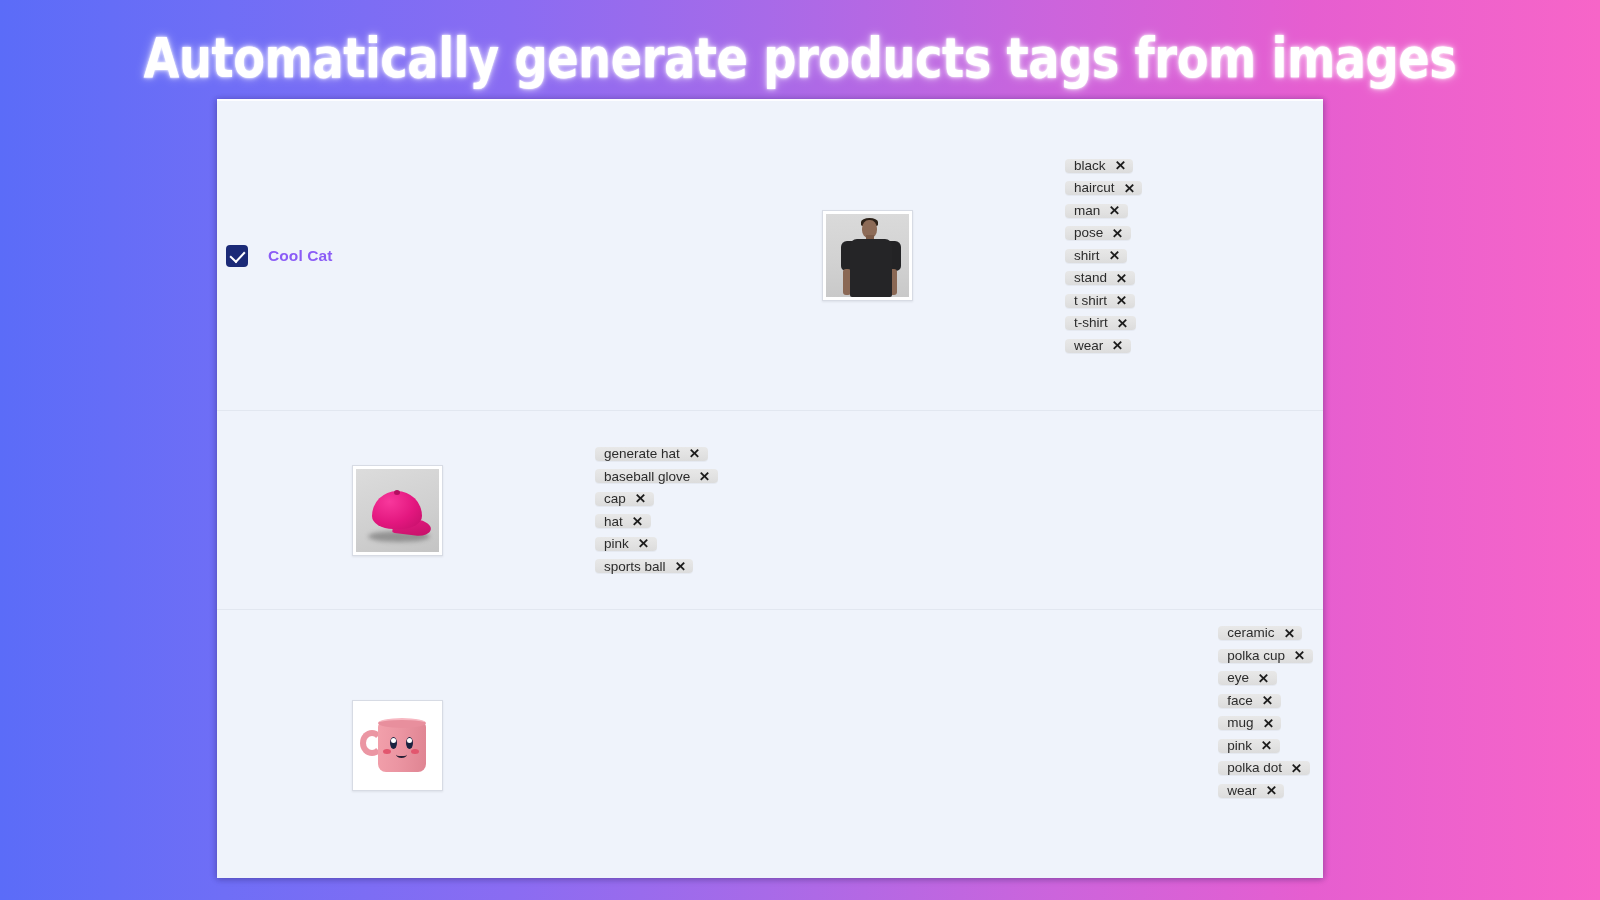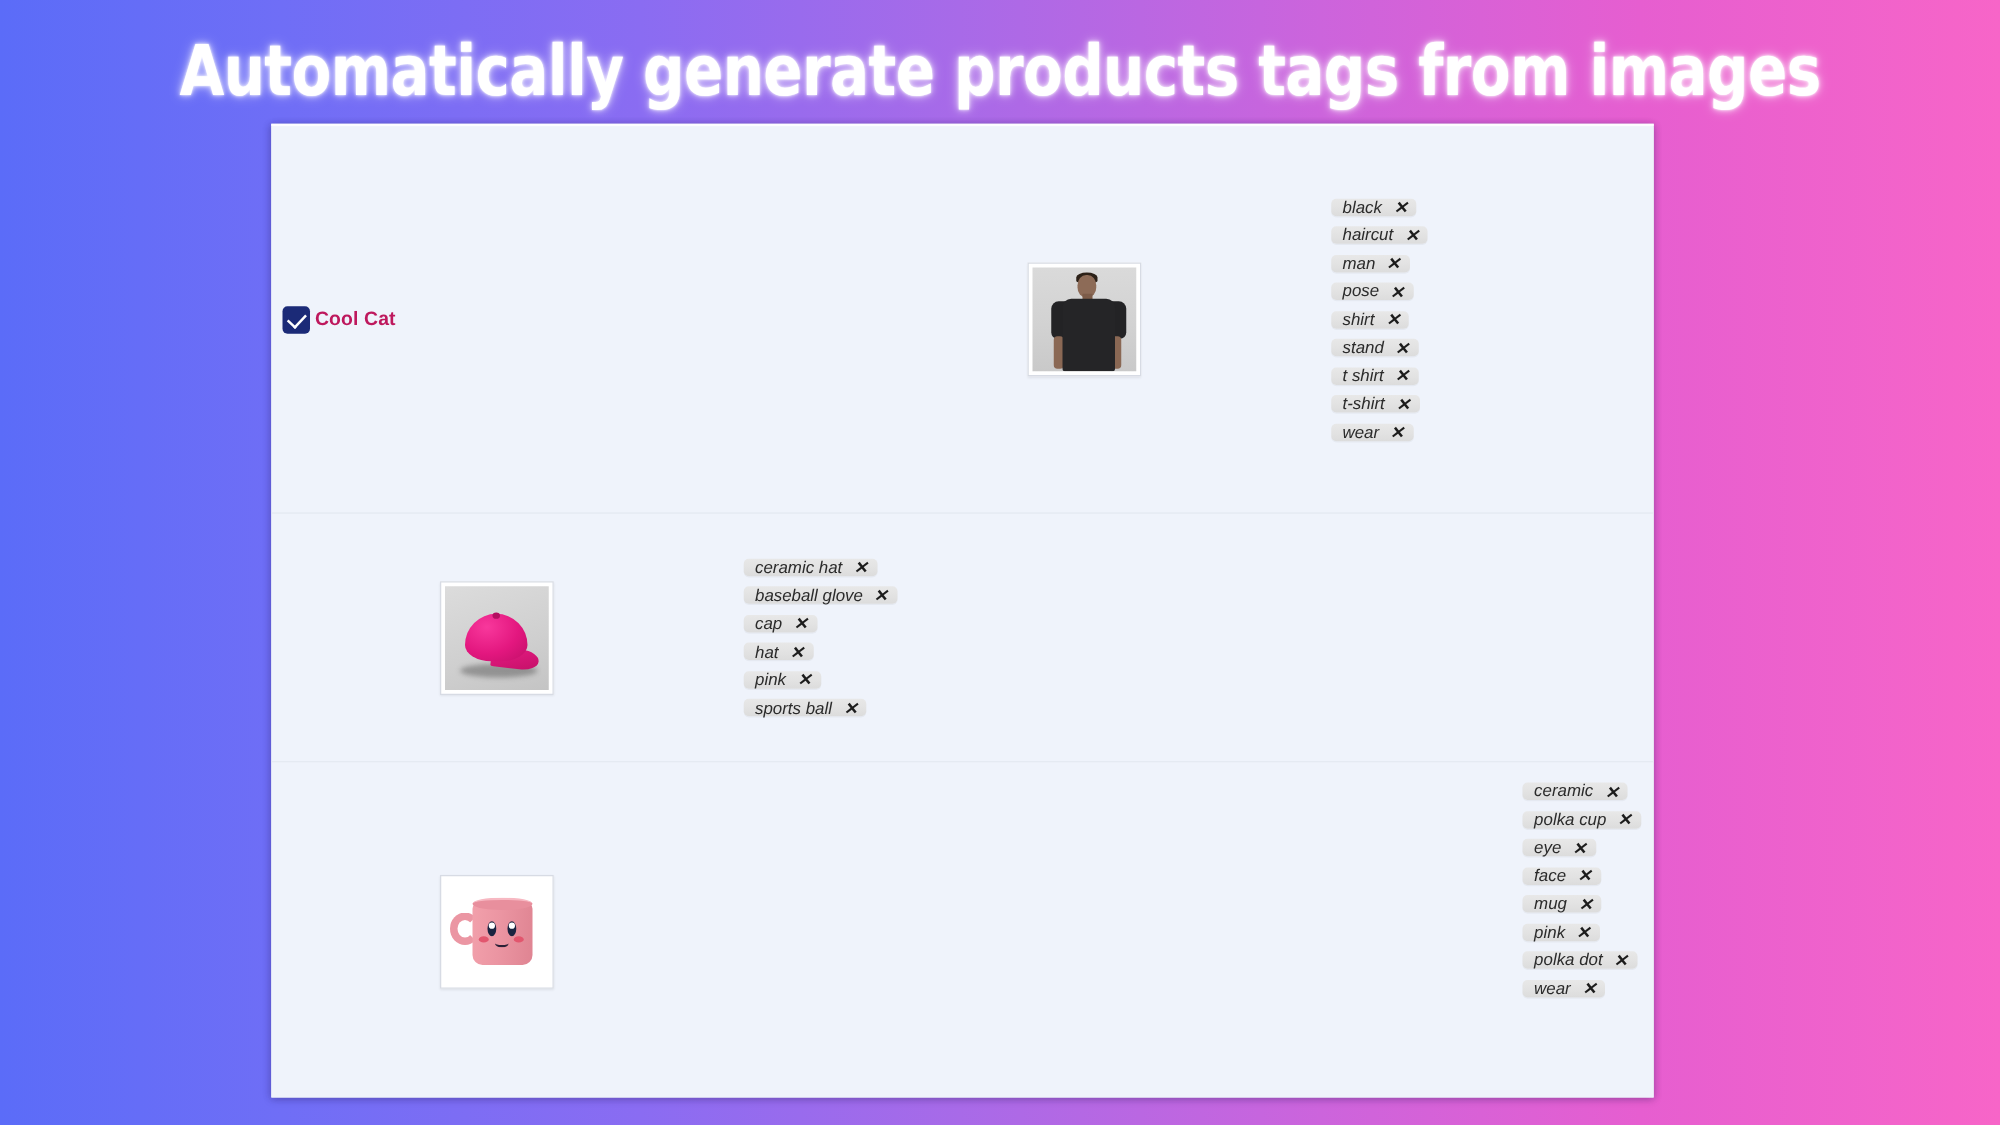--- a/index.html
+++ b/index.html
@@ -102,24 +102,24 @@
     left: 6.5px;
     top: 3.5px;
     width: 7px;
     height: 12px;
     border: solid #ffffff;
     border-width: 0 2.6px 2.6px 0;
     transform: rotate(43deg);
   }
 
   .product-name {
-    margin-left: 4px;
+    margin-left: 20px;
     font-size: 15.5px;
     font-weight: 700;
-    color: #be185d;
+    color: #8b5cf6;
     letter-spacing: 0.1px;
   }
 
   
   .cell-image {
     width: 360px;
     flex: 0 0 360px;
     display: flex;
     align-items: center;
     justify-content: center;
@@ -322,21 +322,20 @@
     height: 14px;
     padding: 0 8px 0 9px;
     border-radius: 4px;
     background: linear-gradient(180deg, #e8e8e8 0%, #e2e2e2 55%, #dcdcdc 100%);
     font-size: 13.5px;
     color: #2b2b2b;
     line-height: 1;
     white-space: nowrap;
     cursor: pointer;
     box-shadow: 0 1px 0 rgba(0,0,0,0.04);
-    font-style: italic;
   }
 
   .tag-remove {
     font-size: 13px;
     font-weight: 700;
     color: #1c1c1c;
     line-height: 1;
     cursor: pointer;
     transform: scaleX(1.05);
   }
@@ -424,21 +423,21 @@
             <div class="brim"></div>
             <div class="crown"></div>
             <div class="button"></div>
           </div>
         </div>
       </div>
 
       <div class="cell-tags">
         <div class="tag-list">
           <span class="tag">
-            <span>ceramic hat</span>
+            <span>generate hat</span>
             <span class="tag-remove">✕</span>
           </span>
           <span class="tag">
             <span>baseball glove</span>
             <span class="tag-remove">✕</span>
           </span>
           <span class="tag">
             <span>cap</span>
             <span class="tag-remove">✕</span>
           </span>

